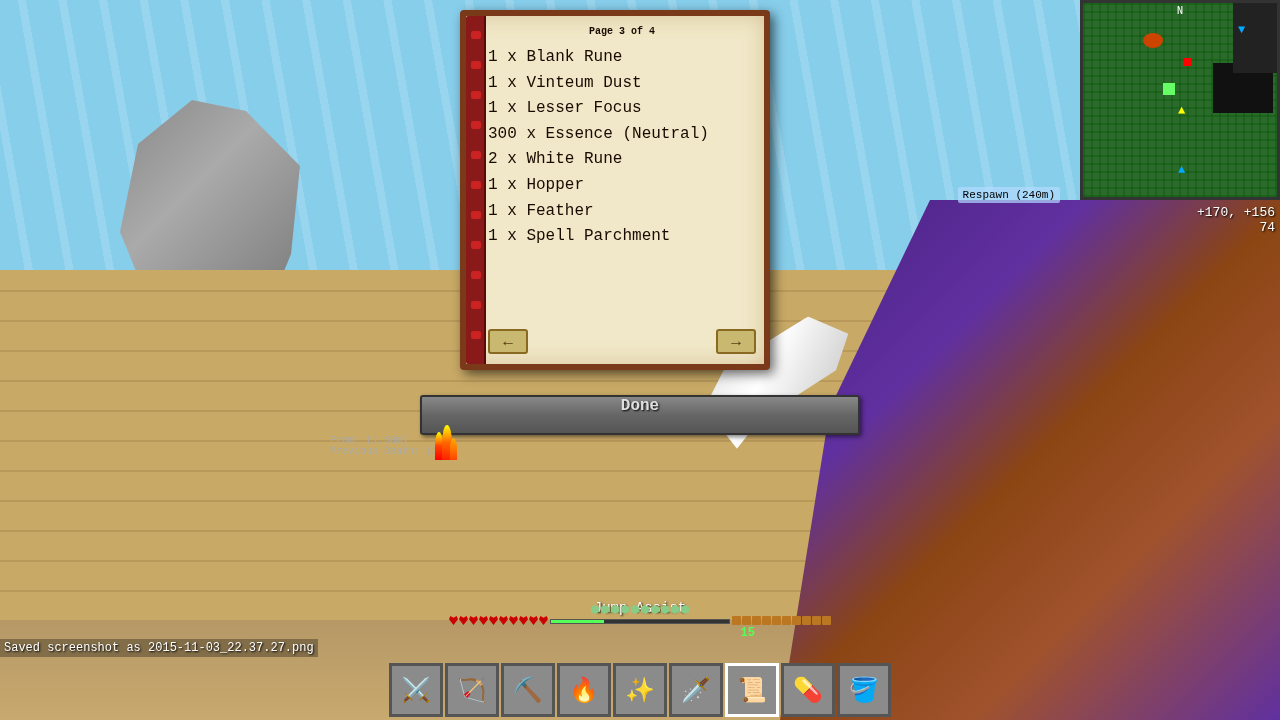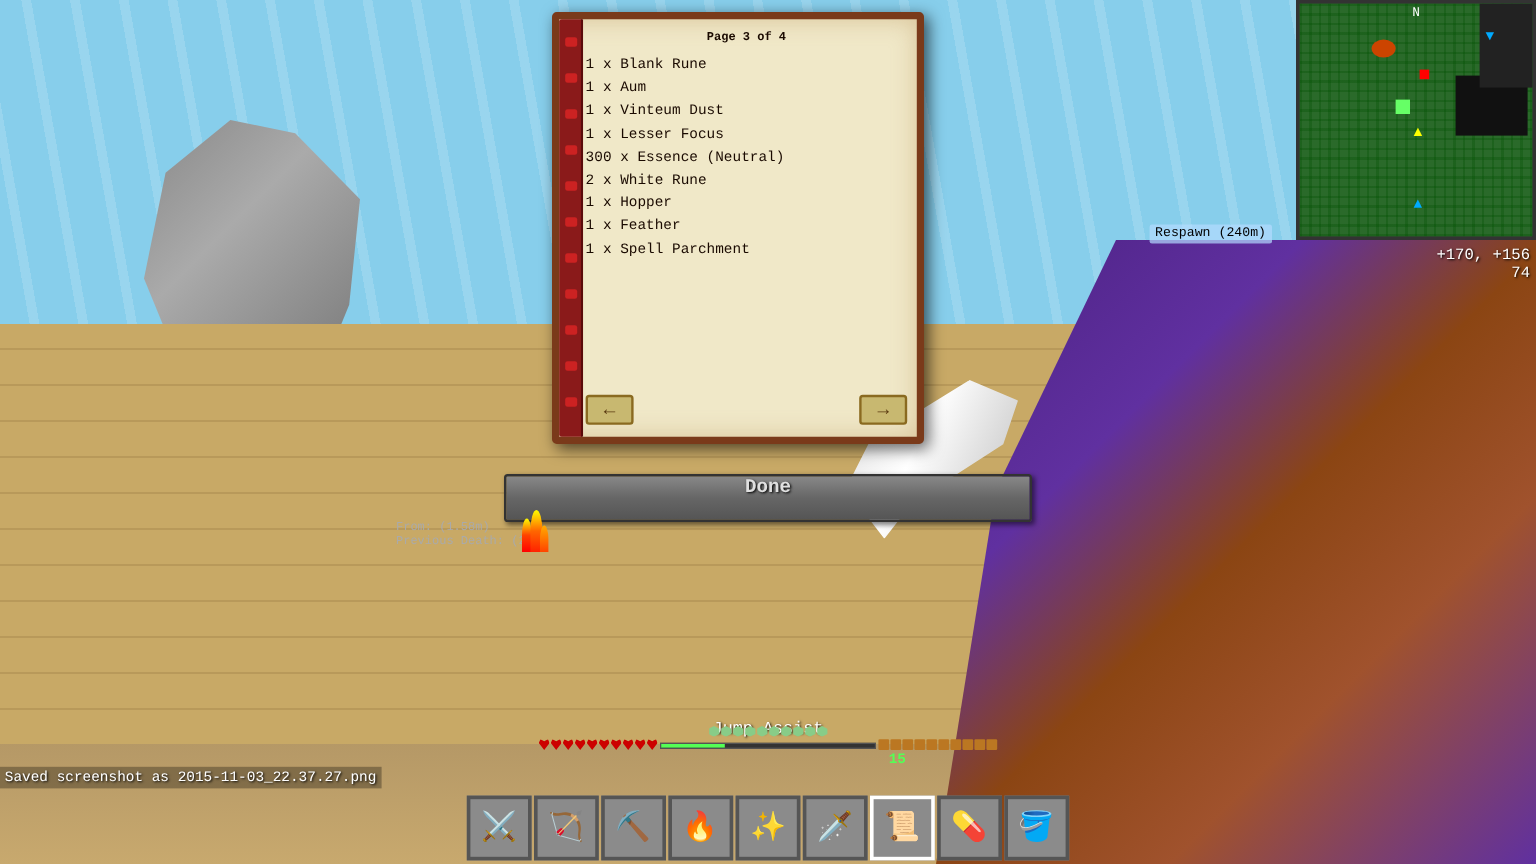--- a/index.html
+++ b/index.html
@@ -137,21 +137,21 @@
 
     .book-subtitle {
       font-size: 13px;
       font-weight: bold;
       color: #1a0a00;
       margin-bottom: 8px;
       font-family: 'Courier New', monospace;
     }
 
     .book-item {
-      font-size: 12px;
+      font-size: 16px;
       color: #1a0a00;
       line-height: 1.6;
       font-family: 'Courier New', monospace;
     }
 
     
     .book-nav {
       position: absolute;
       bottom: 10px;
       left: 22px;
@@ -446,21 +446,20 @@
       <div class="binding-dot" style="top:195px"></div>
       <div class="binding-dot" style="top:225px"></div>
       <div class="binding-dot" style="top:255px"></div>
       <div class="binding-dot" style="top:285px"></div>
       <div class="binding-dot" style="top:315px"></div>
     </div>
     <div class="book-content">
       <div class="book-title">Page 3 of 4</div>
       <div id="book-items-container">
       <div class="book-item">1 x Blank Rune</div>
-          <div class="book-item">1 x Aum</div>
           <div class="book-item">1 x Vinteum Dust</div>
           <div class="book-item">1 x Lesser Focus</div>
           <div class="book-item">300 x Essence (Neutral)</div>
           <div class="book-item">2 x White Rune</div>
           <div class="book-item">1 x Hopper</div>
           <div class="book-item">1 x Feather</div>
           <div class="book-item">1 x Spell Parchment</div>
         </div>
     </div>
     <div class="book-nav">

